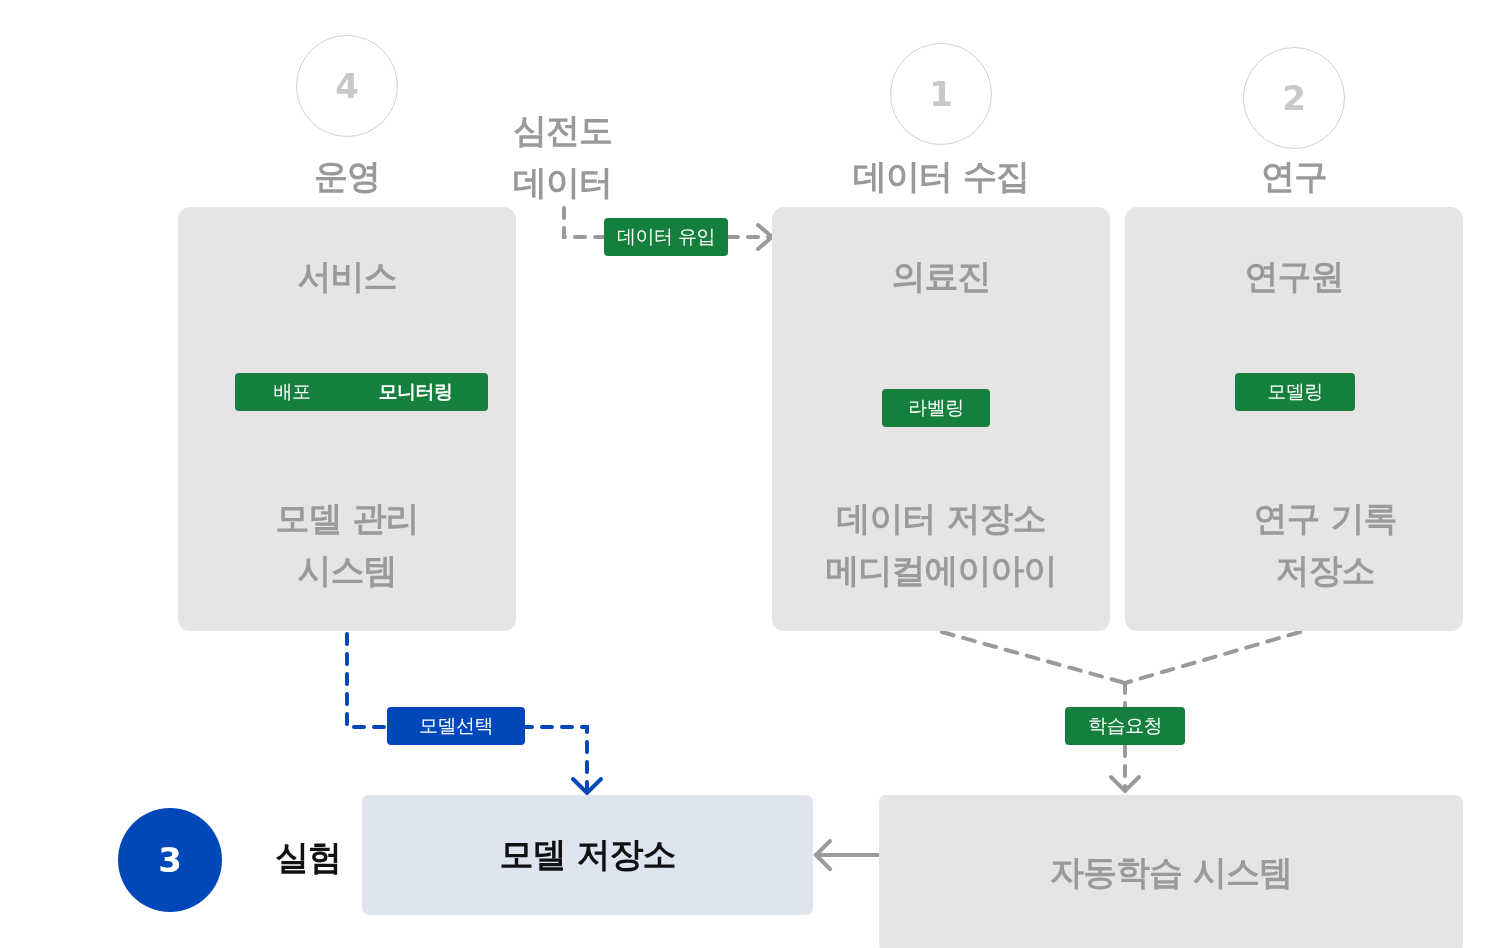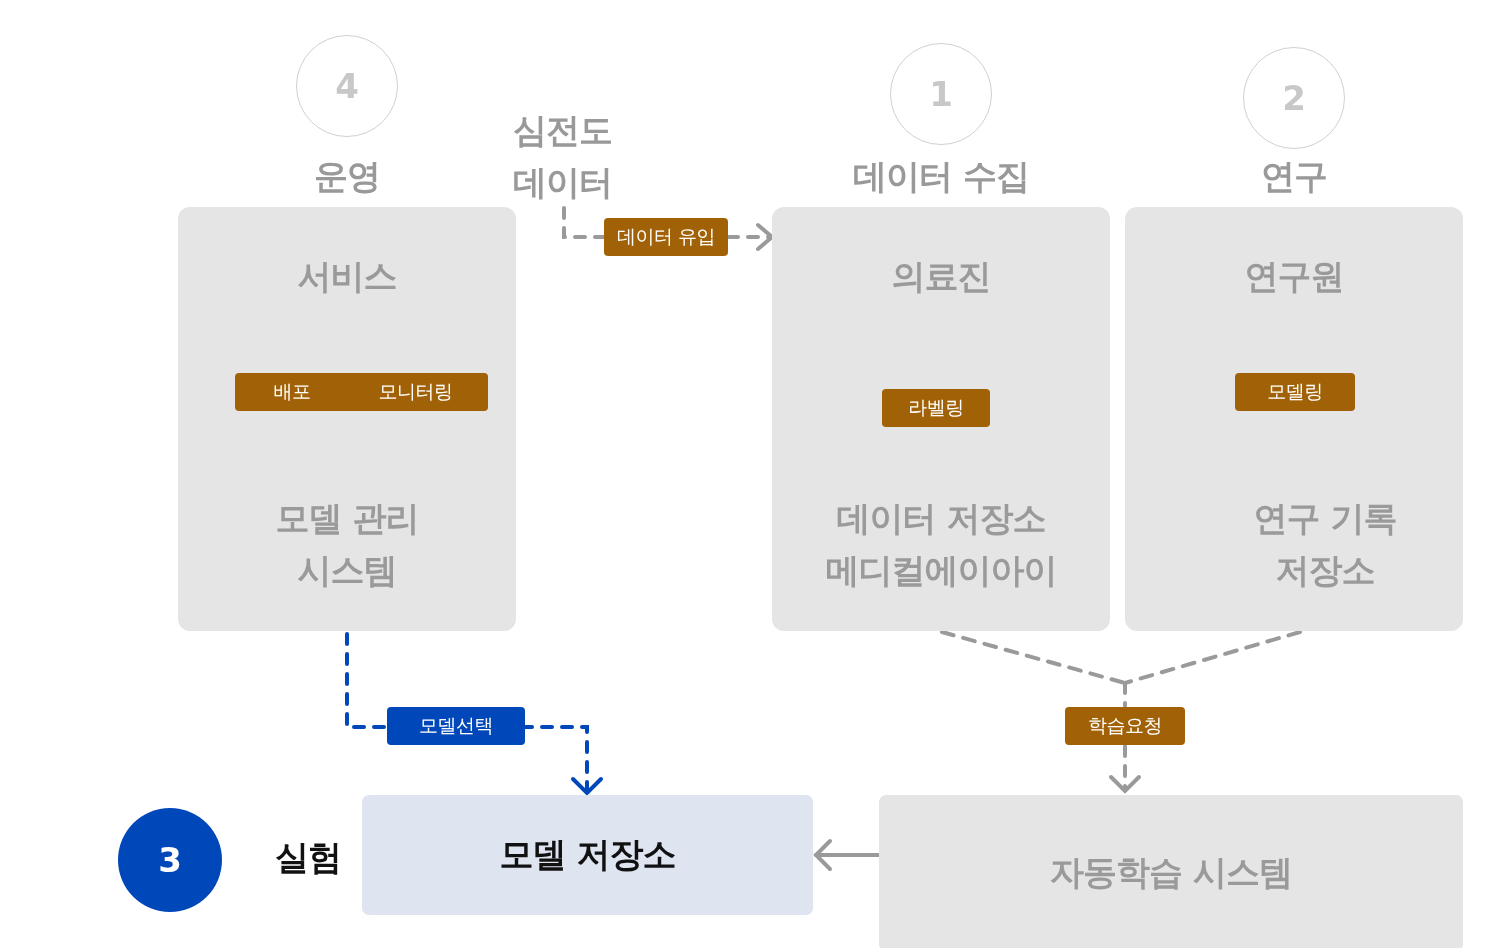--- a/index.html
+++ b/index.html
@@ -7,21 +7,21 @@
          font-family: "DejaVu Sans", "Liberation Sans", sans-serif; }
   .circle { position: absolute; width: 102px; height: 102px; border-radius: 50%;
             border: 1.5px solid #d0d0d0; box-sizing: border-box;
             display: flex; align-items: center; justify-content: center;
             color: #c8c8c8; font-weight: bold; font-size: 34px; background:#fff; }
   .phase { position: absolute; text-align: center; color: #999999; font-weight: bold;
            font-size: 34px; letter-spacing: -1px; }
   .panel { position: absolute; background: #e5e5e5; border-radius: 12px; }
   .node { position: absolute; text-align: center; color: #9a9a9a; font-weight: bold;
           font-size: 34px; line-height: 52px; letter-spacing: -1px; }
-  .tag { position: absolute; height: 38px; border-radius: 4px; background: #a16207;
+  .tag { position: absolute; height: 38px; border-radius: 4px; background: #15803d;
          color: #ffffff; font-size: 19px; display: flex; align-items: center;
          justify-content: center; letter-spacing: -0.5px; }
   .tag.blue { background: #0048b9; }
   svg.lines { position: absolute; left: 0; top: 0; pointer-events: none; }
   .side-label { position: absolute; color: #999999; font-weight: bold; font-size: 34px;
                 line-height: 52px; letter-spacing: -1px; }
   .exp-circle { position: absolute; width: 104px; height: 104px; border-radius: 50%;
                 background: #0048b9; color: #ffffff; font-weight: bold; font-size: 34px;
                 display: flex; align-items: center; justify-content: center; }
   .exp-label { position: absolute; color: #111111; font-weight: bold; font-size: 34px; letter-spacing:-1px;margin-left:24px; }
@@ -95,21 +95,21 @@
 <div class="phase" style="left:772px; top:154px; width:338px;">데이터 수집</div>
 
 <div class="circle" style="left:1243px; top:47px;">
   <span>2</span>
 </div>
 <div class="phase" style="left:1125px; top:154px; width:338px;">연구</div>
 
 <div class="panel" style="left:178px; top:207px; width:338px; height:424px;"></div>
 <div class="node" style="left:178px; top:250px; width:338px;">서비스</div>
 <div class="tag" style="left:235px; top:373px; width:114px;">배포</div>
-<div class="tag" style="left:343px; top:373px; width:145px;">모니터링</div>
+<div class="tag" style="left:343px; top:373px; width:145px;font-weight:bold;">모니터링</div>
 <div class="node" style="left:178px; top:492px; width:338px;">
   <div>모델 관리</div>
   <div>시스템</div>
 </div>
 
 <div class="panel" style="left:772px; top:207px; width:338px; height:424px;"></div>
 <div class="node" style="left:772px; top:250px; width:338px;">의료진</div>
 <div class="tag" style="left:882px; top:373px; width:108px;margin-top:16px;">라벨링</div>
 <div class="node" style="left:772px; top:492px; width:338px;">
   <div>데이터 저장소</div>

